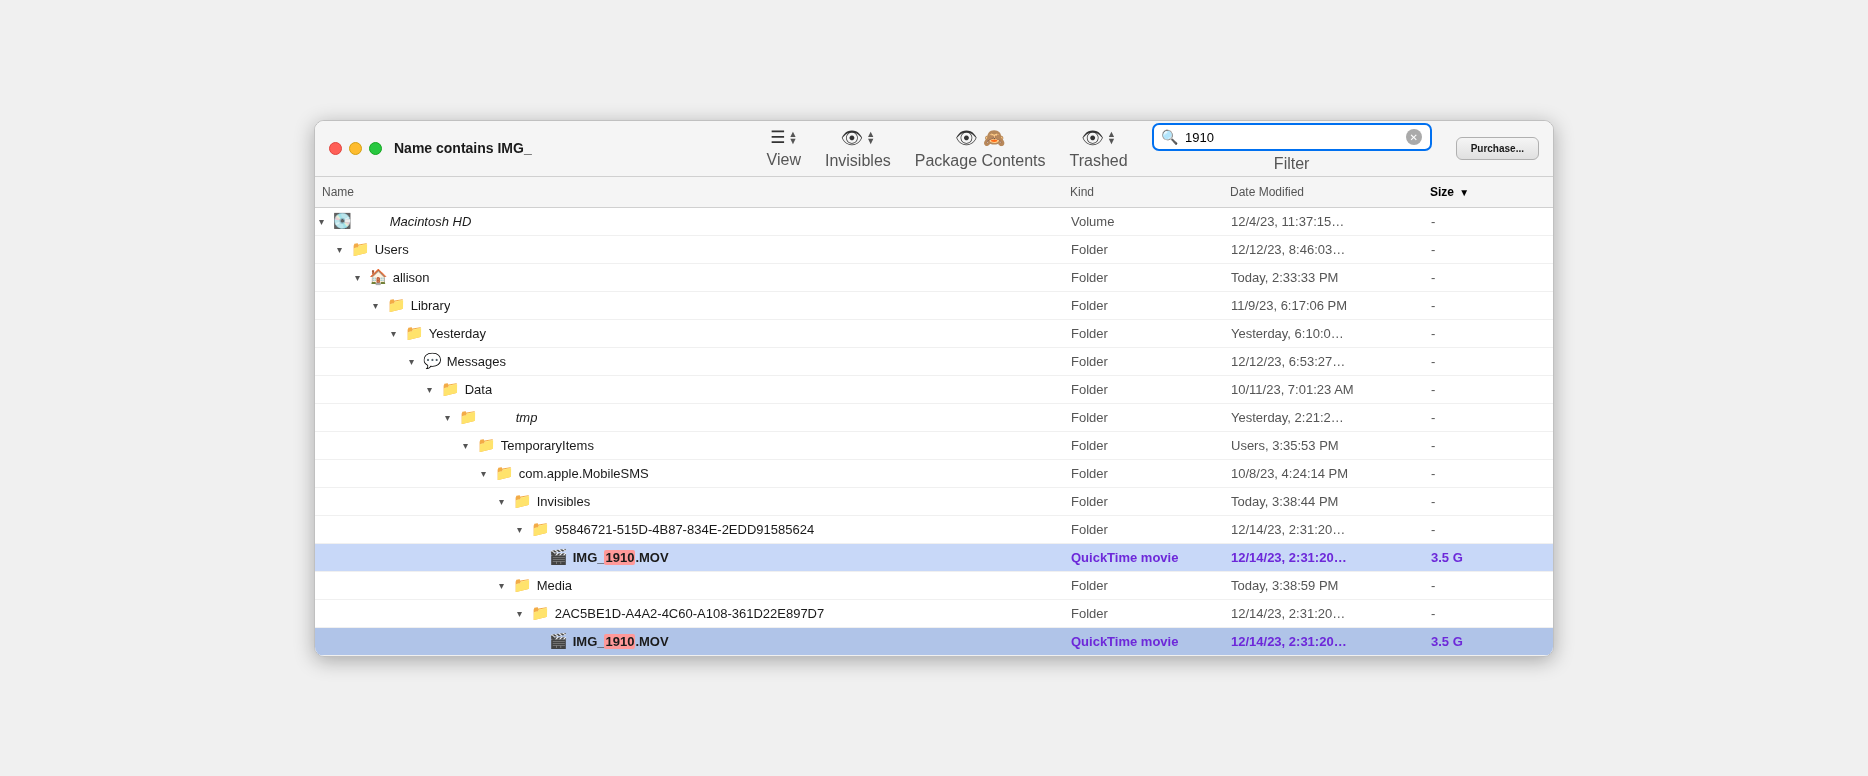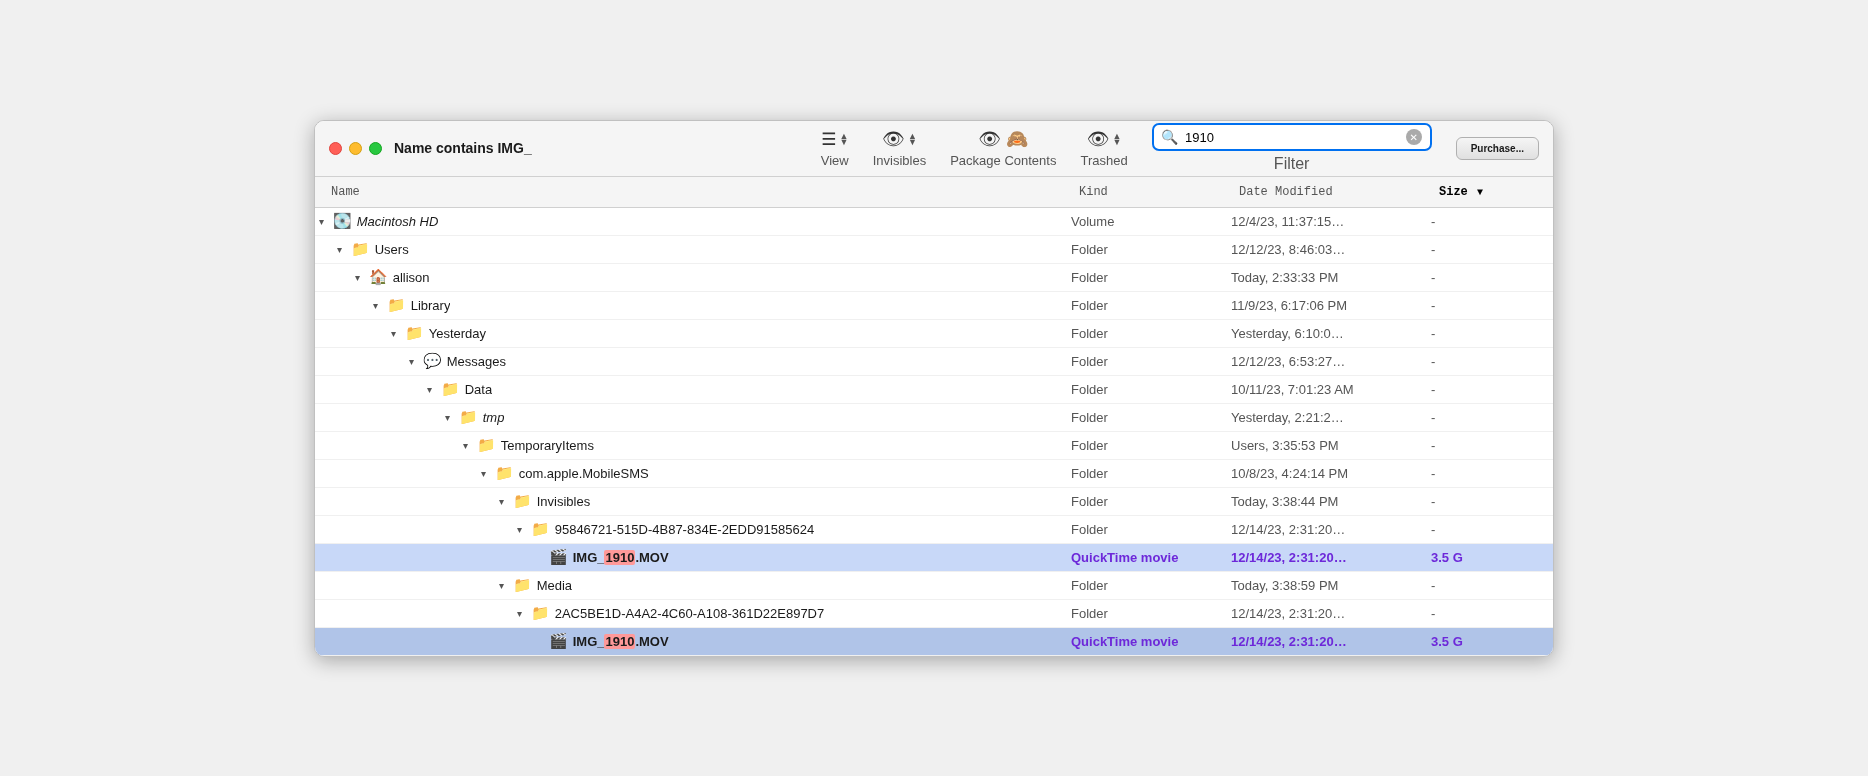--- a/index.html
+++ b/index.html
@@ -61,21 +61,21 @@
       align-items: center;
       gap: 3px;
       cursor: pointer;
     }
     .toolbar-item .icon-row {
       display: flex;
       align-items: center;
       gap: 3px;
     }
     .toolbar-item .icon-label {
-      font-size: 13px;
+      font-size: 16px;
       color: #555;
       text-align: center;
     }
     .chevron-updown {
       display: flex;
       flex-direction: column;
       line-height: 0.7;
       font-size: 9px;
       color: #555;
     }
@@ -139,24 +139,23 @@
     .table-header {
       display: grid;
       grid-template-columns: 1fr 160px 200px 100px 30px;
       background: #f5f5f5;
       border-bottom: 1px solid #d0d0d0;
       padding: 4px 0;
     }
     .col-header {
       font-size: 12px;
       color: #555;
-      padding: 4px 16px;
+      padding: 4px 7px;
       cursor: pointer;
       user-select: none;
-      font-family: Liberation Mono, monospace;
     }
     .col-header.active {
       font-weight: 700;
       color: #000;
     }
     .col-header .sort-arrow {
       margin-left: 2px;
       font-size: 10px;
     }
     .file-list {
@@ -198,21 +197,21 @@
       font-size: 15px;
       flex-shrink: 0;
     }
     .file-name {
       font-size: 13px;
       color: #1a1a1a;
       white-space: nowrap;
       overflow: hidden;
       text-overflow: ellipsis;
     }
-    .file-name.italic { font-style: italic; }
+    .file-name.italic { font-style: italic; margin-left: 33px; }
     .file-name .highlight {
       background: #ff9999;
       border-radius: 2px;
       padding: 0 1px;
       font-weight: bold;
     }
     .cell {
       font-size: 13px;
       color: #555;
       padding: 2px 8px;

